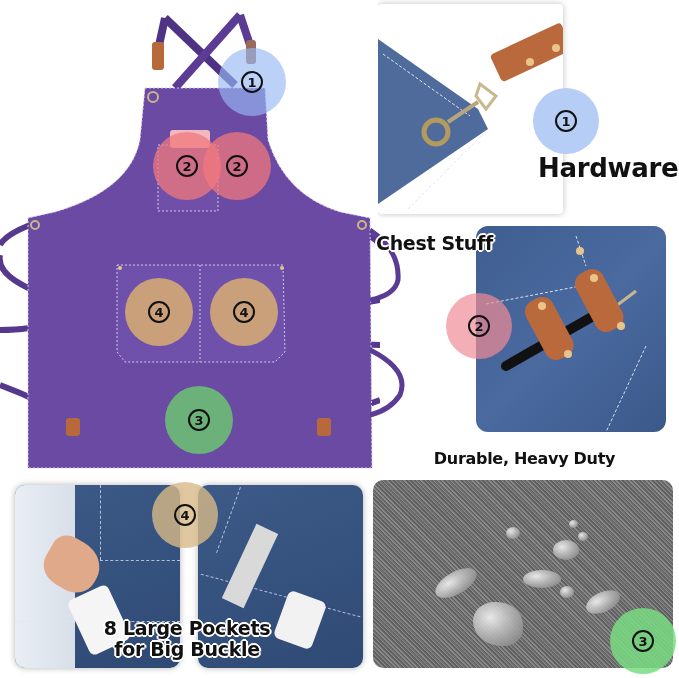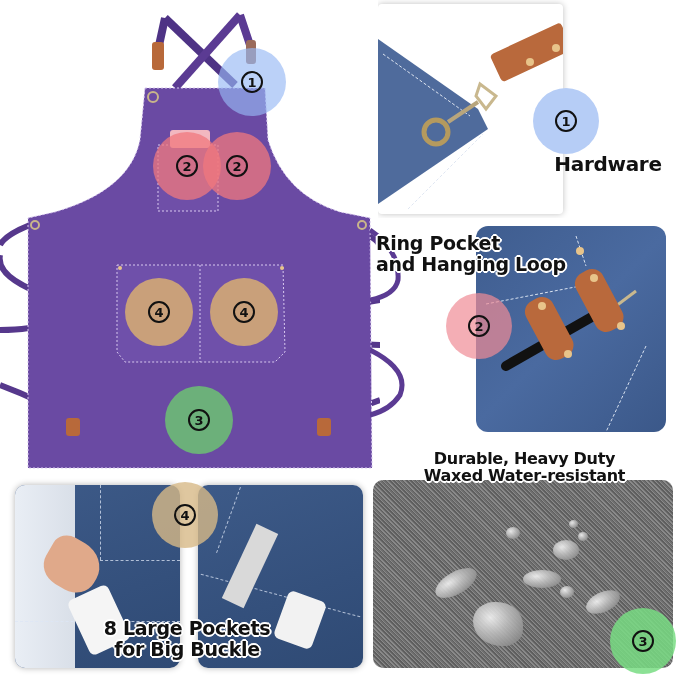--- a/index.html
+++ b/index.html
@@ -133,21 +133,21 @@
       <circle cx="152" cy="58" r="4" fill="#e8c48a"></circle>
       <circle cx="178" cy="44" r="4" fill="#e8c48a"></circle>
       <path d="M102 80 L118 92 L108 105 L98 92 Z" fill="none" stroke="#c9b88e" stroke-width="3"></path>
       <path d="M100 98 L70 118" stroke="#b8a57c" stroke-width="4"></path>
       <circle cx="58" cy="128" r="12" fill="none" stroke="#b59a5e" stroke-width="5"></circle>
     </svg>
   </div>
   <div class="badge" style="left:155px;top:88px;width:66px;height:66px;background:#b6cdf6;">
     <span class="num">1</span>
   </div>
-  <div class="caption" style="left:160px;top:154px;font-size:20px;text-align:center;width:140px;">
+  <div class="caption" style="left:160px;top:154px;font-size:26px;text-align:center;width:140px;">
     <div>Hardware</div>
   </div>
 </div>
 
 <div class="panel" id="chest-panel">
   <div id="chest-photo">
     <svg width="190" height="206" viewBox="0 0 190 206">
       <path d="M10 78 L115 58" stroke="#d8e2f0" stroke-width="1" stroke-dasharray="3 2"></path>
       <path d="M100 10 L110 40" stroke="#d8e2f0" stroke-width="1" stroke-dasharray="3 2"></path>
       <path d="M170 120 L130 206" stroke="#d8e2f0" stroke-width="1" stroke-dasharray="3 2"></path>
@@ -163,43 +163,41 @@
     </svg>
   </div>
   <svg width="40" height="230" viewBox="0 0 40 230" style="position:absolute;left:0;top:0">
     <path d="M0 10 Q30 30 28 60 Q25 75 0 80" stroke="#5b3b93" stroke-width="5" fill="none"></path>
     <path d="M0 130 Q40 150 30 175 Q20 190 0 195" stroke="#5b3b93" stroke-width="5" fill="none"></path>
   </svg>
   <div class="badge" style="left:76px;top:73px;width:66px;height:66px;background:rgba(240,140,150,0.7);">
     <span class="num">2</span>
   </div>
   <div class="caption outlined" style="left:6px;top:13px;font-size:19px;">
-    <div>Ring Pocket</div>
-    <div>and Hanging Loop</div>
+    <div>Chest Stuff</div>
   </div>
 </div>
 
 <div class="panel" id="canvas-panel">
   <div id="canvas-photo">
     <div class="drop" style="left:60px;top:92px;width:46px;height:22px;transform:rotate(-30deg);"></div>
     <div class="drop" style="left:100px;top:122px;width:50px;height:44px;border-radius:45% 55% 40% 60%;"></div>
     <div class="drop" style="left:150px;top:90px;width:38px;height:18px;"></div>
     <div class="drop" style="left:133px;top:47px;width:14px;height:12px;"></div>
     <div class="drop" style="left:180px;top:60px;width:26px;height:20px;"></div>
     <div class="drop" style="left:187px;top:106px;width:14px;height:12px;"></div>
     <div class="drop" style="left:212px;top:112px;width:36px;height:20px;transform:rotate(-25deg);"></div>
     <div class="drop" style="left:196px;top:40px;width:9px;height:8px;"></div>
     <div class="drop" style="left:205px;top:52px;width:10px;height:9px;"></div>
   </div>
   <div class="badge" style="left:240px;top:168px;width:66px;height:66px;background:rgba(120,220,130,0.85);">
     <span class="num">3</span>
   </div>
   <div class="caption outlined" style="left:0;top:10px;width:309px;text-align:center;font-size:16px;">
     <div>Durable, Heavy Duty</div>
-    <div>Waxed Water-resistant</div>
   </div>
 </div>
 
 <div class="panel" id="pockets-panel">
   <div class="denim" style="left:15px;top:15px;width:165px;height:183px;">
     <div style="position:absolute;left:0;top:0;width:60px;height:183px;background:linear-gradient(90deg,#e9eef5,#d9dfe8);"></div>
     <div class="stitch" style="left:85px;top:0;height:75px;border-left-width:1px;"></div>
     <div class="stitch" style="left:85px;top:75px;width:80px;border-top-width:1px;"></div>
     <div class="stitch" style="left:0;top:136px;width:165px;border-top-width:1px;"></div>
     <div style="position:absolute;left:62px;top:105px;width:44px;height:60px;background:#f5f5f5;border-radius:6px;transform:rotate(-25deg);"></div>

